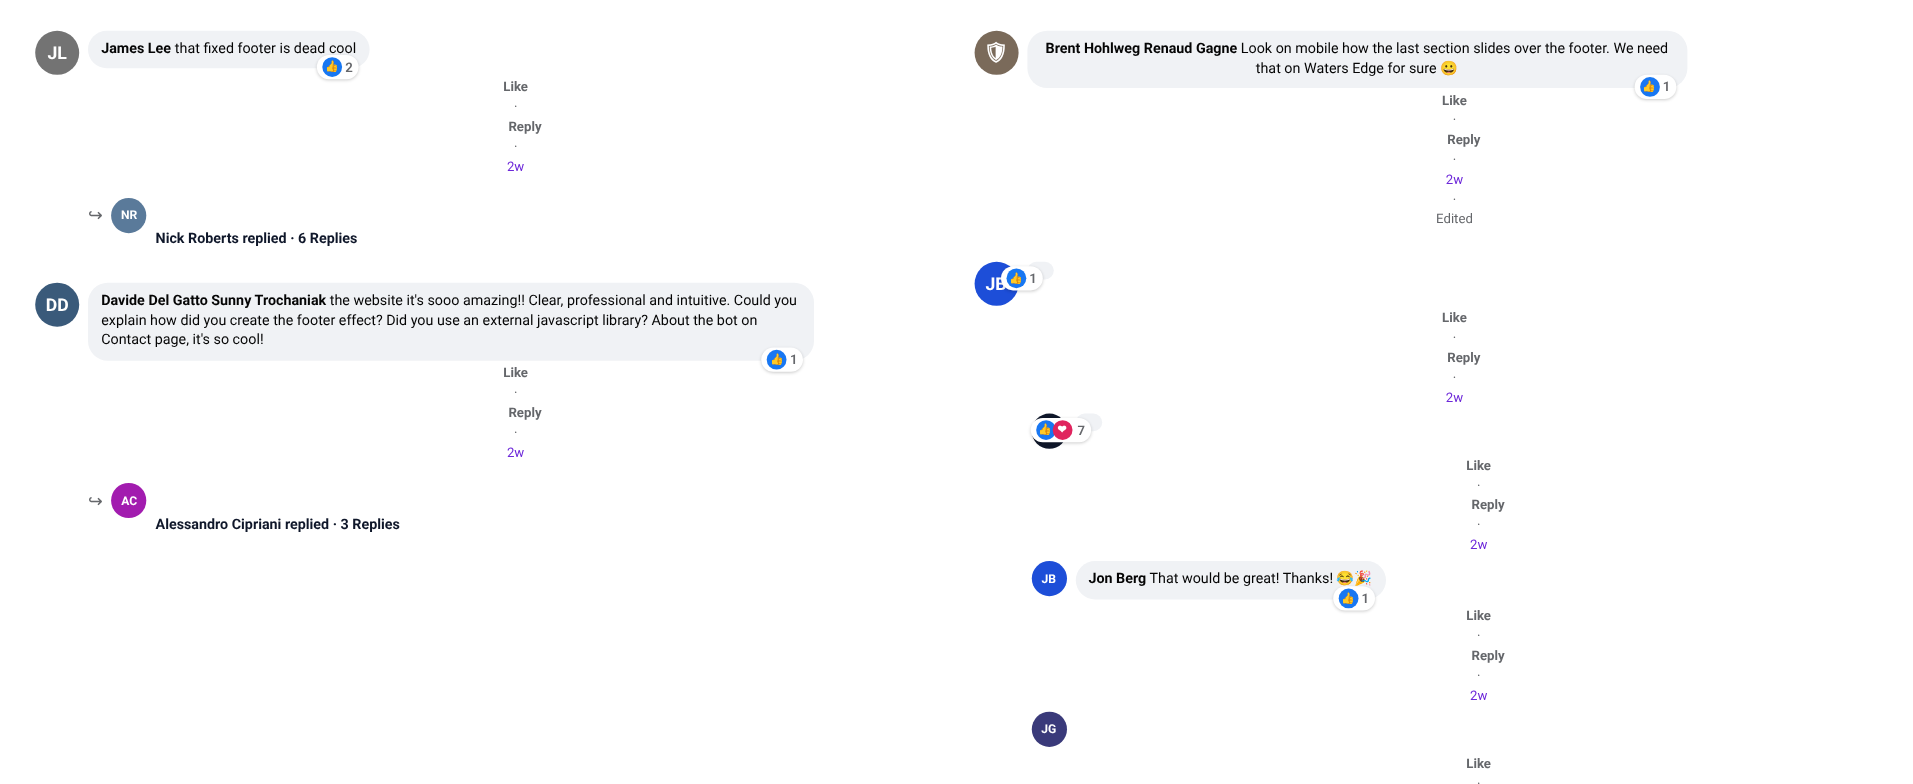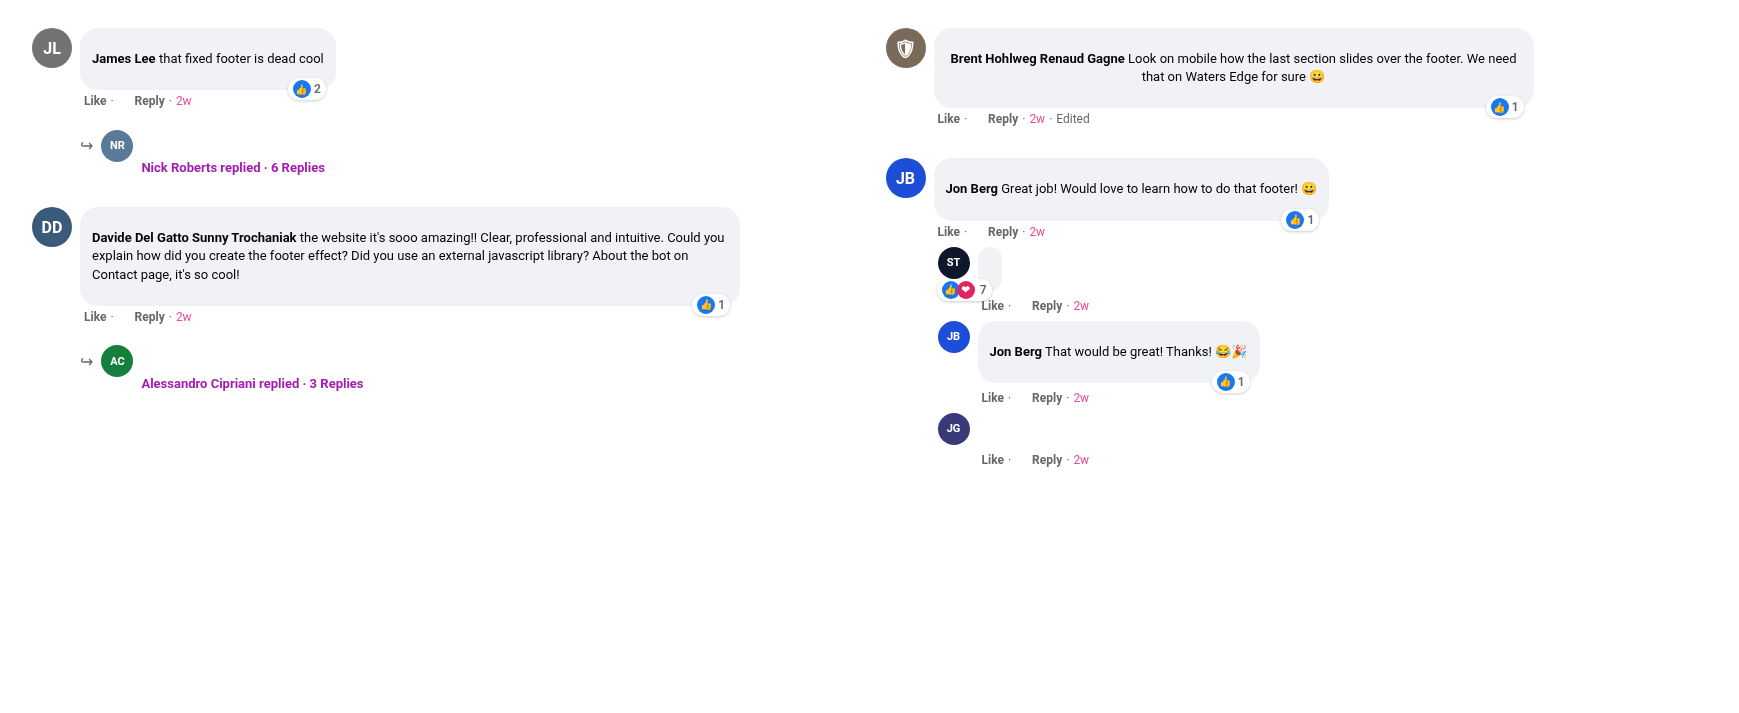--- a/index.html
+++ b/index.html
@@ -50,21 +50,21 @@
       display: flex;
       align-items: center;
       justify-content: center;
       font-size: 16px;
       font-weight: bold;
       color: #fff;
     }
     .bubble {
       background: #f0f2f5;
       border-radius: 18px;
-      padding: 22px 12px;
+      padding: 8px 12px;
       position: relative;
       max-width: 680px;
     }
     .bubble-name {
       font-weight: 700;
       color: #050505;
       font-size: 13px;
     }
     .bubble-tagged {
       color: #050505;
@@ -106,68 +106,69 @@
       background: #e0245e;
     }
     .action-row {
       display: flex;
       align-items: center;
       gap: 4px;
       margin-top: 4px;
       padding-left: 4px;
       font-size: 12px;
       color: #65676b;
+      flex-direction: column;
     }
     .action-row .action-like {
       font-weight: 700;
       color: #65676b;
       cursor: pointer;
     }
     .action-row .action-reply {
       font-weight: 700;
       color: #65676b;
       cursor: pointer;
       padding-left: 17px;
     }
     .action-row .dot { color: #65676b; }
-    .action-row .timestamp { color: #ec4899; }
+    .action-row .timestamp { color: #6d28d9; }
     .action-row .edited { color: #65676b; }
     .replies-row {
       display: flex;
       align-items: center;
       gap: 8px;
       margin-top: 8px;
       margin-left: 48px;
     }
     .reply-arrow {
       color: #65676b;
       font-size: 16px;
     }
     .replies-text {
-      color: #a21caf;
+      color: #0f172a;
       font-size: 13px;
       font-weight: 700;
       cursor: pointer;
       margin-top: 44px;
     }
     .sub-comment-block {
       margin-left: 52px;
       margin-top: 8px;
     }
     .sub-comment-row {
       display: flex;
       align-items: flex-start;
       gap: 8px;
       margin-bottom: 8px;
     }
     
     .av-james { background: #737373; }
     .av-nick { background: #5a7a9a; }
     .av-davide { background: #3a5a7a; }
-    .av-alex { background: #15803d; }
+    .av-alex { background: #a21caf; }
     .av-brent { background: #5a3a2a; }
     .av-jon { background: #1d4ed8; }
     .av-sunny { background: #0f172a; }
     .av-jr { background: #3a3a7a; }
     .multi-like {
       display: flex;
       align-items: center;
     }
     .multi-like .like-icon + .like-icon {
       margin-left: -4px;
@@ -286,25 +287,20 @@
       </div>
     </div>
 
     <div class="comment-block" style="margin-top:32px;">
       <div class="comment-row">
         <div class="avatar av-jon">
           <div class="avatar-placeholder">JB</div>
         </div>
         <div style="position:relative;">
           <div class="bubble" style="max-width:600px;">
-            <div class="bubble-text">
-              <span class="bubble-name">Jon Berg</span>
-              <span> </span>
-              <span>Great job! Would love to learn how to do that footer! 😀</span>
-            </div>
             <div class="like-badge">
               <div class="like-icon">👍</div>
               <span>1</span>
             </div>
           </div>
         </div>
       </div>
       <div class="action-row" style="margin-left:48px;">
         <span class="action-like">Like</span>
         <span class="dot">·</span>

